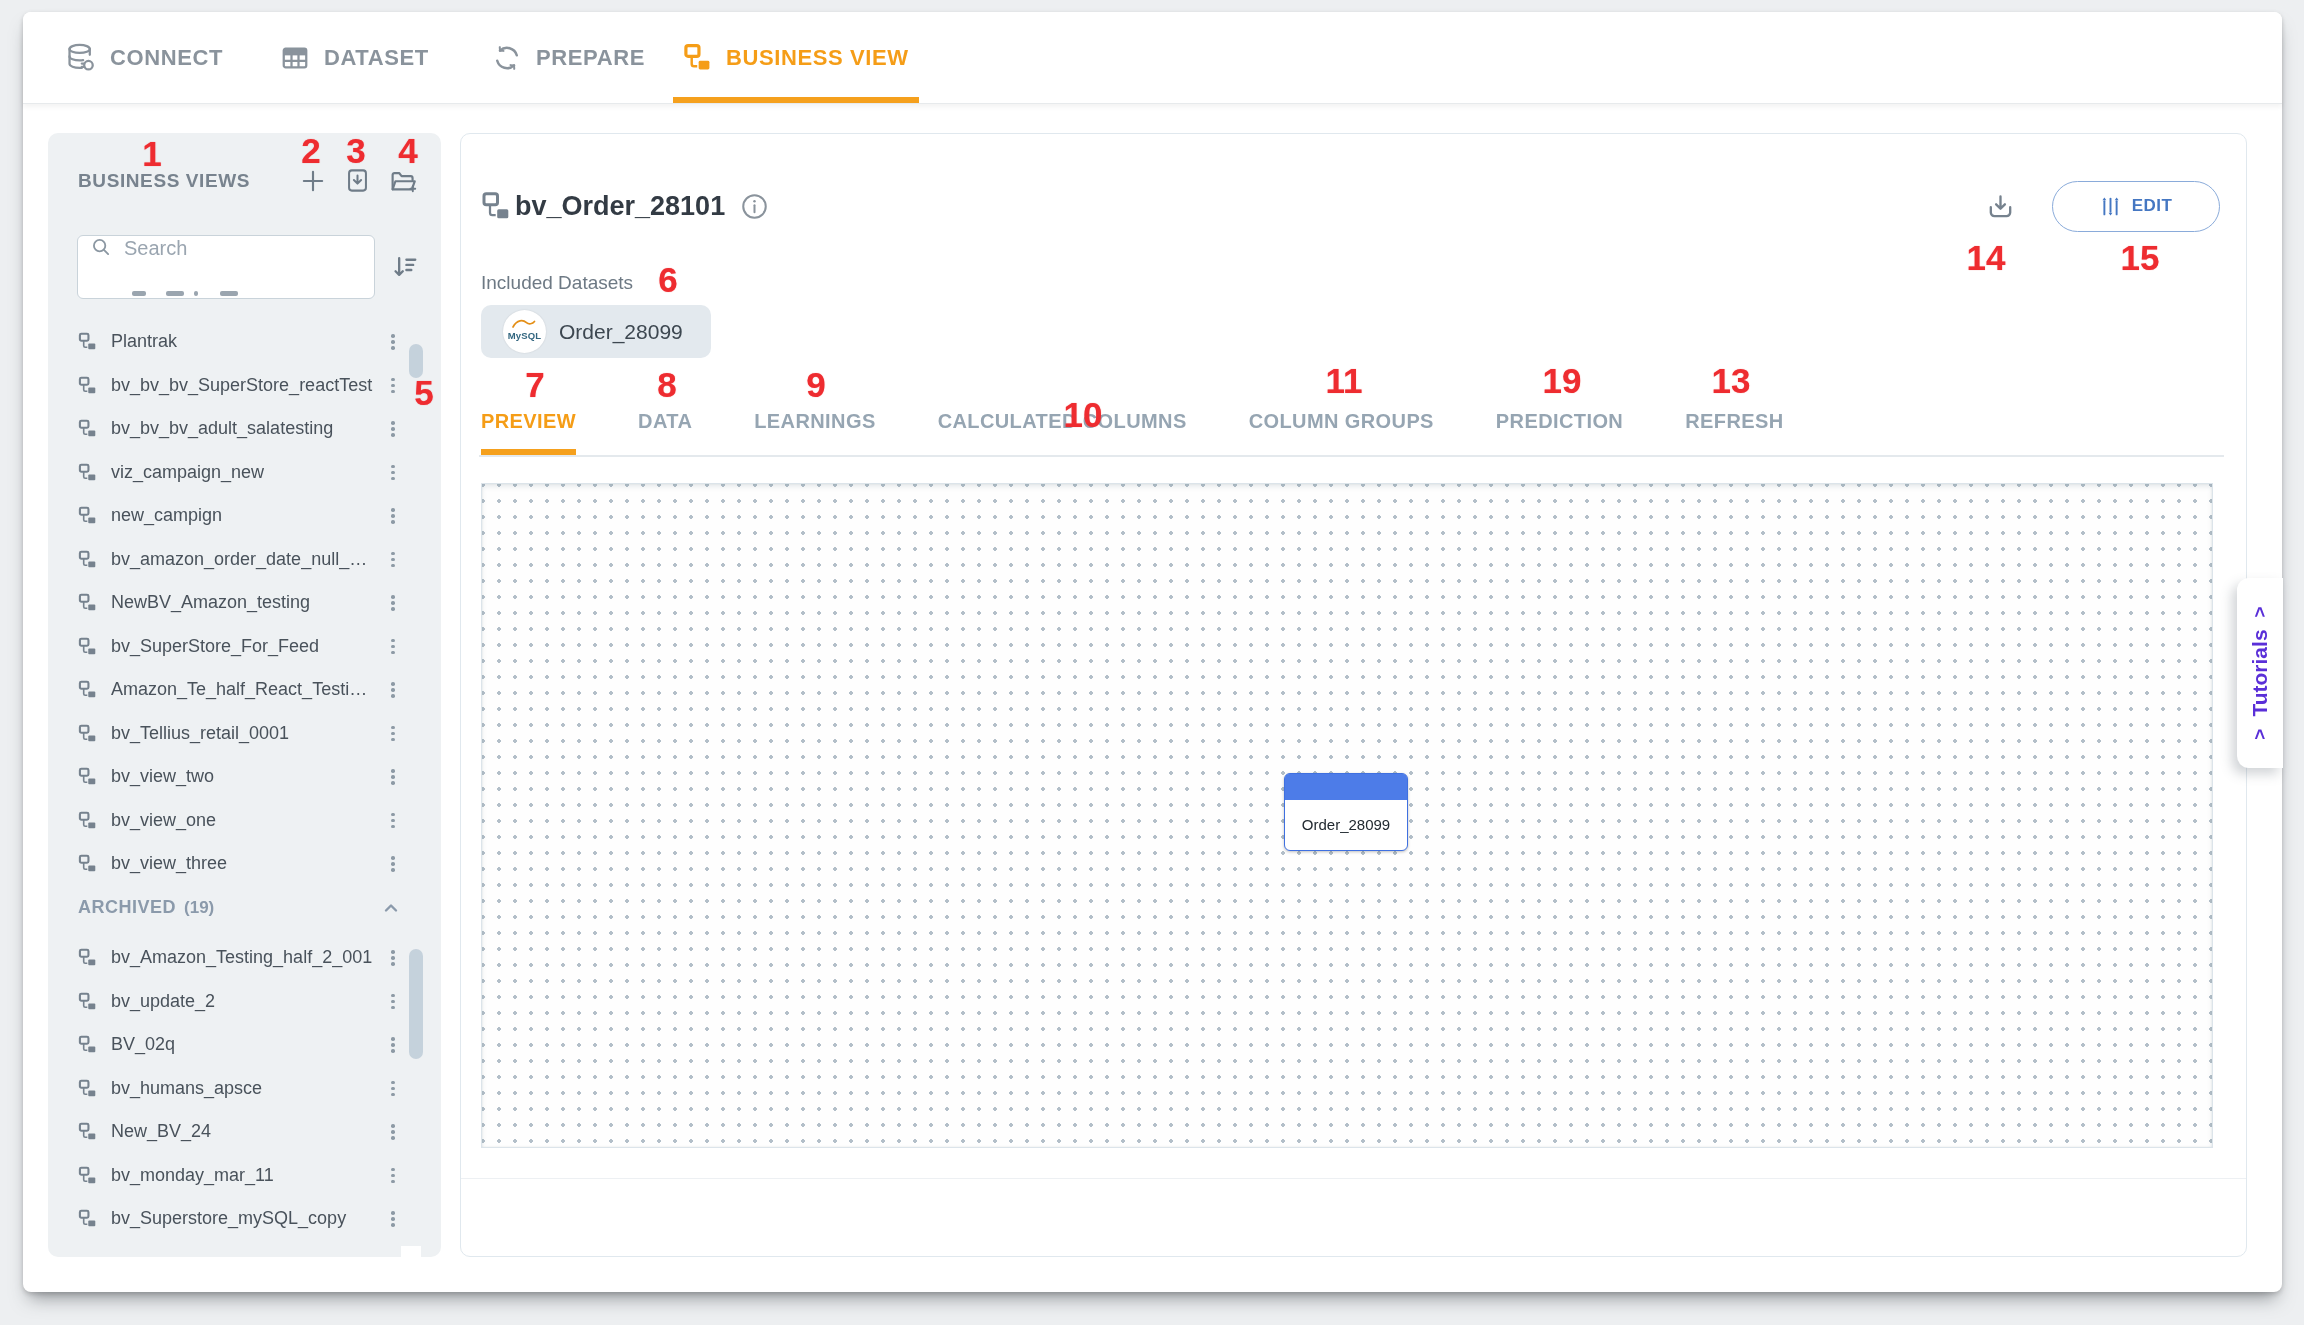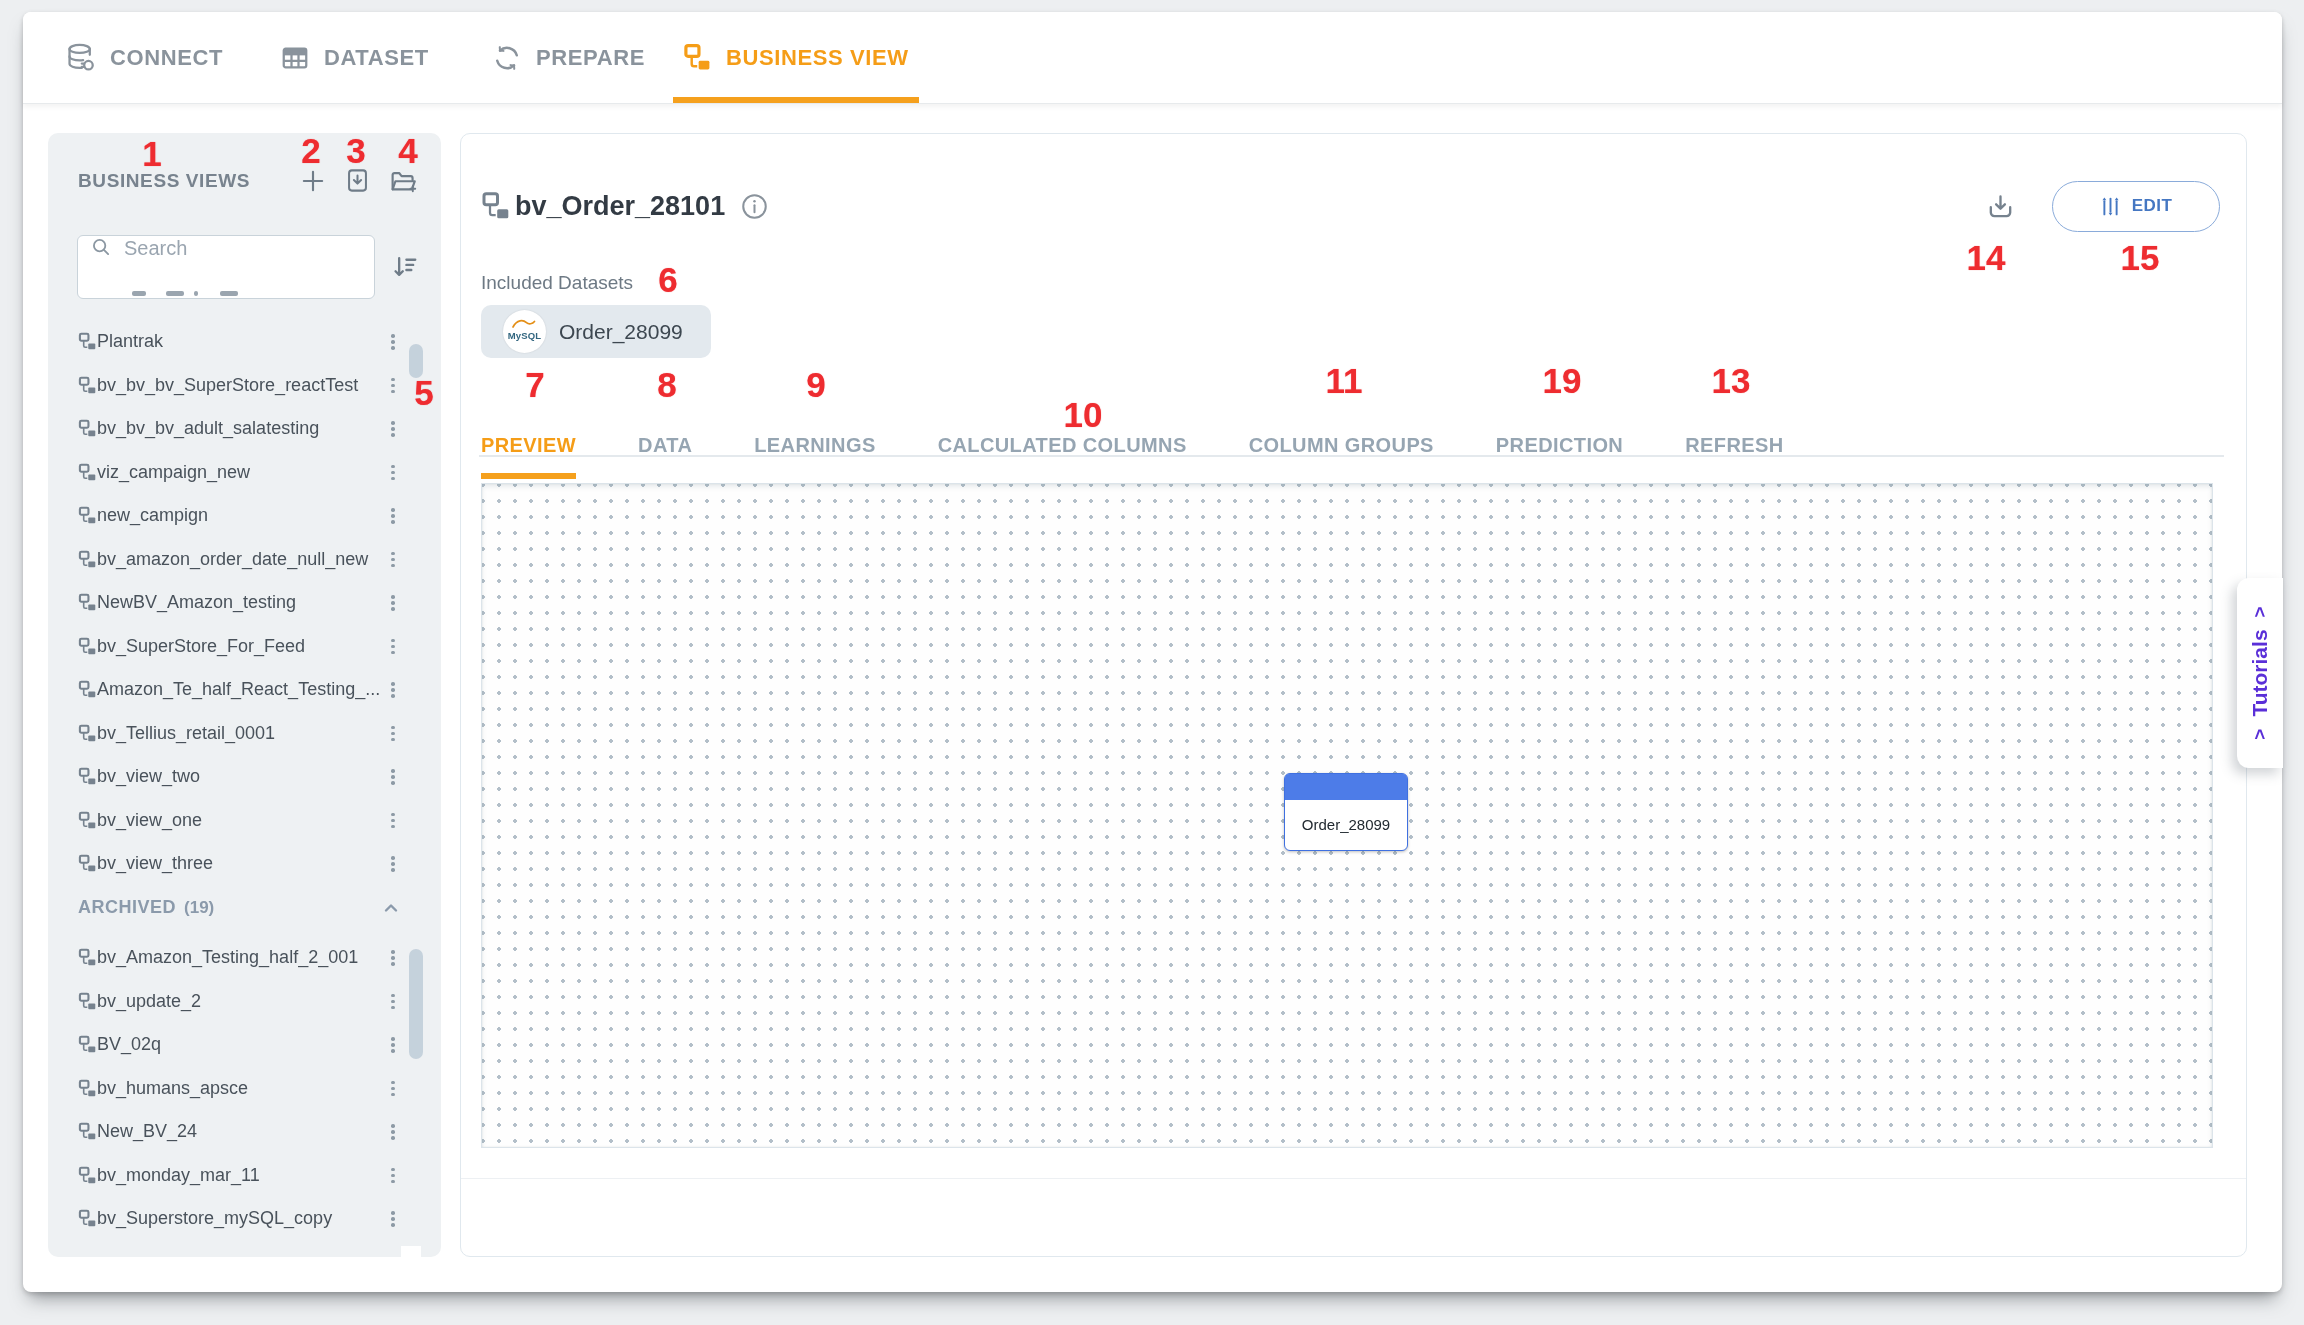--- a/index.html
+++ b/index.html
@@ -22,21 +22,21 @@
   .sb-tools{margin-left:auto;display:flex;align-items:center;gap:17px;color:#6f7c88;}
   .sb-tools .tico{width:28px;height:28px;cursor:pointer;}
   .sb-search-row{position:absolute;top:102px;left:29px;right:22px;display:flex;align-items:center;gap:16px;}
   .search-box{flex:1;height:64px;background:#fff;border:1.5px solid #c9d3da;border-radius:6px;
     display:flex;align-items:flex-start;gap:10px;padding:0 12px;box-sizing:border-box;}
   .search-box input{border:none;outline:none;background:transparent;font-size:20px;color:#57616b;width:100%;
     font-family:"Liberation Sans",sans-serif;}
   .search-box input::placeholder{color:#9aa5b0;}
   .sort-ico{width:28px;height:28px;color:#6f7c88;cursor:pointer;}
   .sb-list{position:absolute;top:150px;left:0;right:0;}
-  .bv-row{height:43.5px;display:flex;align-items:center;gap:0;padding:0 44px 0 30px;cursor:pointer;}
+  .bv-row{height:43.5px;display:flex;align-items:center;gap:14px;padding:0 44px 0 30px;cursor:pointer;}
   .bv-row .rico{width:19px;height:19px;flex:none;color:#76828e;}
   .bv-row .rlabel{flex:1;font-size:18px;color:#49525b;white-space:nowrap;overflow:hidden;text-overflow:ellipsis;}
   .kebab{display:flex;flex-direction:column;gap:2.5px;align-items:center;width:8px;cursor:pointer;}
   .kebab i{width:3.5px;height:3.5px;border-radius:50%;background:#8d9aa5;}
   .clipped{height:37px;overflow:hidden;position:relative;}
   .clipped .frag{position:absolute;top:8px;height:5px;background:#9aa5af;border-radius:2px;}
   .sb-archived-head{position:absolute;top:764px;left:30px;right:40px;display:flex;align-items:center;color:#8b9aab;}
   .sb-archived-head .alabel{font-size:18px;font-weight:bold;letter-spacing:.5px;}
   .sb-archived-head .acount{font-size:17px;font-weight:bold;margin-left:8px;}
   .sb-archived-head .chev{margin-left:auto;width:20px;height:20px;cursor:pointer;}
@@ -55,21 +55,21 @@
     display:flex;align-items:center;justify-content:center;gap:11px;color:#4577c2;font-weight:bold;font-size:17px;
     letter-spacing:.5px;cursor:pointer;font-family:"Liberation Sans",sans-serif;}
   .inc-label{position:absolute;top:138px;left:20px;font-size:19px;color:#6d7984;}
   .ds-chip{position:absolute;top:171px;left:20px;width:230px;height:53px;background:#e3e9ee;border-radius:10px;
     display:flex;align-items:center;gap:13px;padding-left:22px;box-sizing:border-box;cursor:pointer;}
   .mysql-circle{width:43px;height:43px;background:#fff;border-radius:50%;position:relative;flex:none;
     display:flex;align-items:center;justify-content:center;box-shadow:0 0 2px rgba(0,0,0,.12);}
   .mysql-circle .mtxt{font-size:9.5px;font-weight:bold;color:#31657f;margin-top:8px;letter-spacing:.2px;}
   .mysql-circle svg{position:absolute;top:7px;left:8px;}
   .chip-label{font-size:21px;color:#3d4750;}
-  .tabs{position:absolute;top:276px;left:20px;display:flex;gap:62px;margin-top:24px;}
+  .tabs{position:absolute;top:276px;left:20px;display:flex;gap:62px;}
   .tab{font-size:20px;font-weight:bold;letter-spacing:.4px;color:#96a5b2;padding-bottom:16px;cursor:pointer;
     border-bottom:6px solid transparent;}
   .tab.active{color:#f59d17;border-bottom-color:#f5a01d;}
   .tabs-divider{position:absolute;top:321px;left:18px;right:22px;height:2px;background:#e4e9ed;}
   .canvas{position:absolute;top:349px;left:20px;width:1732px;height:665px;background:#fefefe;
     border:1px solid #dce4ea;box-sizing:border-box;
     box-shadow:inset 0 3px 5px rgba(120,135,148,.16), inset 0 0 2px rgba(120,135,148,.2);
     background-image:radial-gradient(circle,#b3bfc9 1.6px,transparent 1.9px);
     background-size:16px 16px;background-position:9px 9px;}
   .node{position:absolute;left:802px;top:289px;width:124px;height:78px;background:#fff;border:1.5px solid #3f70e0;

